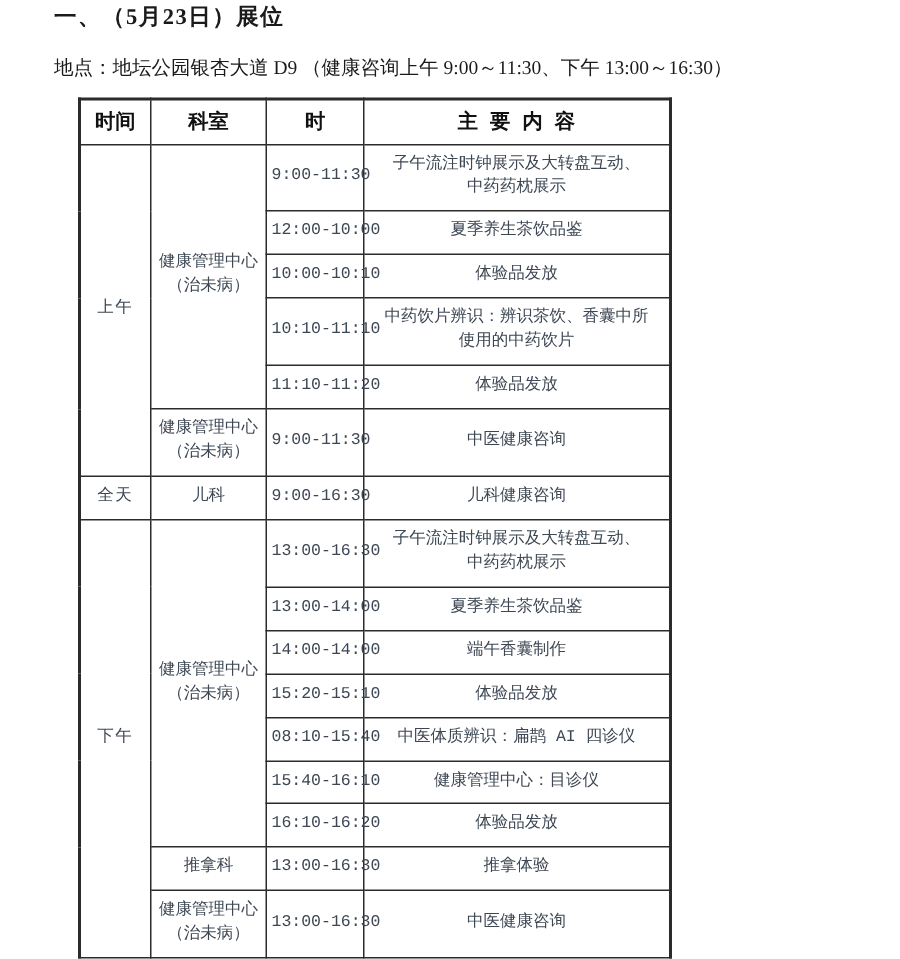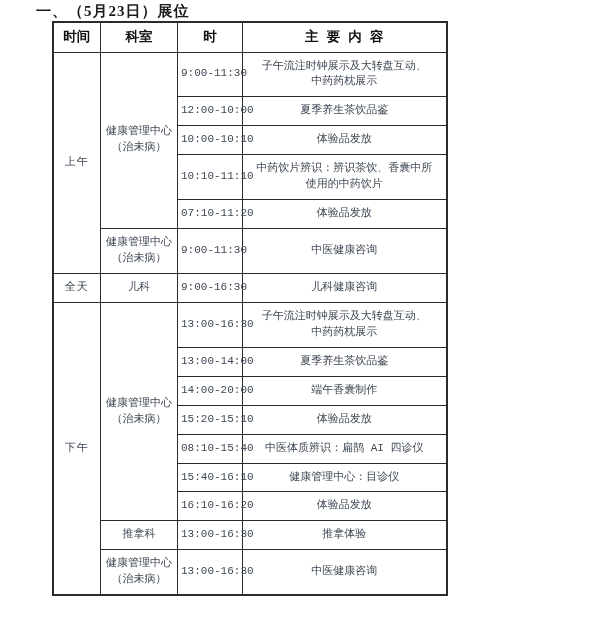--- a/index.html
+++ b/index.html
@@ -52,20 +52,21 @@
   td.period-cell { font-size: 11.5px; letter-spacing: 1px; }
   td.dept-cell   { font-size: 10.5px; white-space: pre-line; }
   td.time-cell   { font-size: 10.5px; white-space: nowrap; margin-top: 28px; }
   td.content-cell{ white-space: pre-line; }
 </style>
 </head>
 <body>
 
 <div class="page">
   <div class="doc-title">一、（5月23日）展位</div>
+  <div class="location-line">地点：地坛公园银杏大道 D9 （健康咨询上午 9:00～11:30、下午 13:00～16:30）</div>
 
   <table class="schedule">
     <colgroup>
       <col style="width:48px">
       <col style="width:77px">
       <col style="width:65px">
       <col style="width:204px">
     </colgroup>
     <thead>
       <tr>
@@ -91,21 +92,21 @@
         <tr>
           <td class="time-cell">10:00-10:10</td>
           <td class="content-cell">体验品发放</td>
         </tr>
         <tr>
           <td class="time-cell">10:10-11:10</td>
           <td class="content-cell">中药饮片辨识：辨识茶饮、香囊中所
 使用的中药饮片</td>
         </tr>
         <tr>
-          <td class="time-cell">07:10-11:20</td>
+          <td class="time-cell">11:10-11:20</td>
           <td class="content-cell">体验品发放</td>
         </tr>
         <tr>
           <td class="dept-cell">健康管理中心
 （治未病）</td>
           <td class="time-cell">9:00-11:30</td>
           <td class="content-cell">中医健康咨询</td>
         </tr>
         <tr>
           <td class="period-cell">全天</td>
@@ -119,21 +120,21 @@
 （治未病）</td>
           <td class="time-cell">13:00-16:30</td>
           <td class="content-cell">子午流注时钟展示及大转盘互动、
 中药药枕展示</td>
         </tr>
         <tr>
           <td class="time-cell">13:00-14:00</td>
           <td class="content-cell">夏季养生茶饮品鉴</td>
         </tr>
         <tr>
-          <td class="time-cell">14:00-20:00</td>
+          <td class="time-cell">14:00-14:00</td>
           <td class="content-cell">端午香囊制作</td>
         </tr>
         <tr>
           <td class="time-cell">15:20-15:10</td>
           <td class="content-cell">体验品发放</td>
         </tr>
         <tr>
           <td class="time-cell">08:10-15:40</td>
           <td class="content-cell">中医体质辨识：扁鹊 AI 四诊仪</td>
         </tr>

